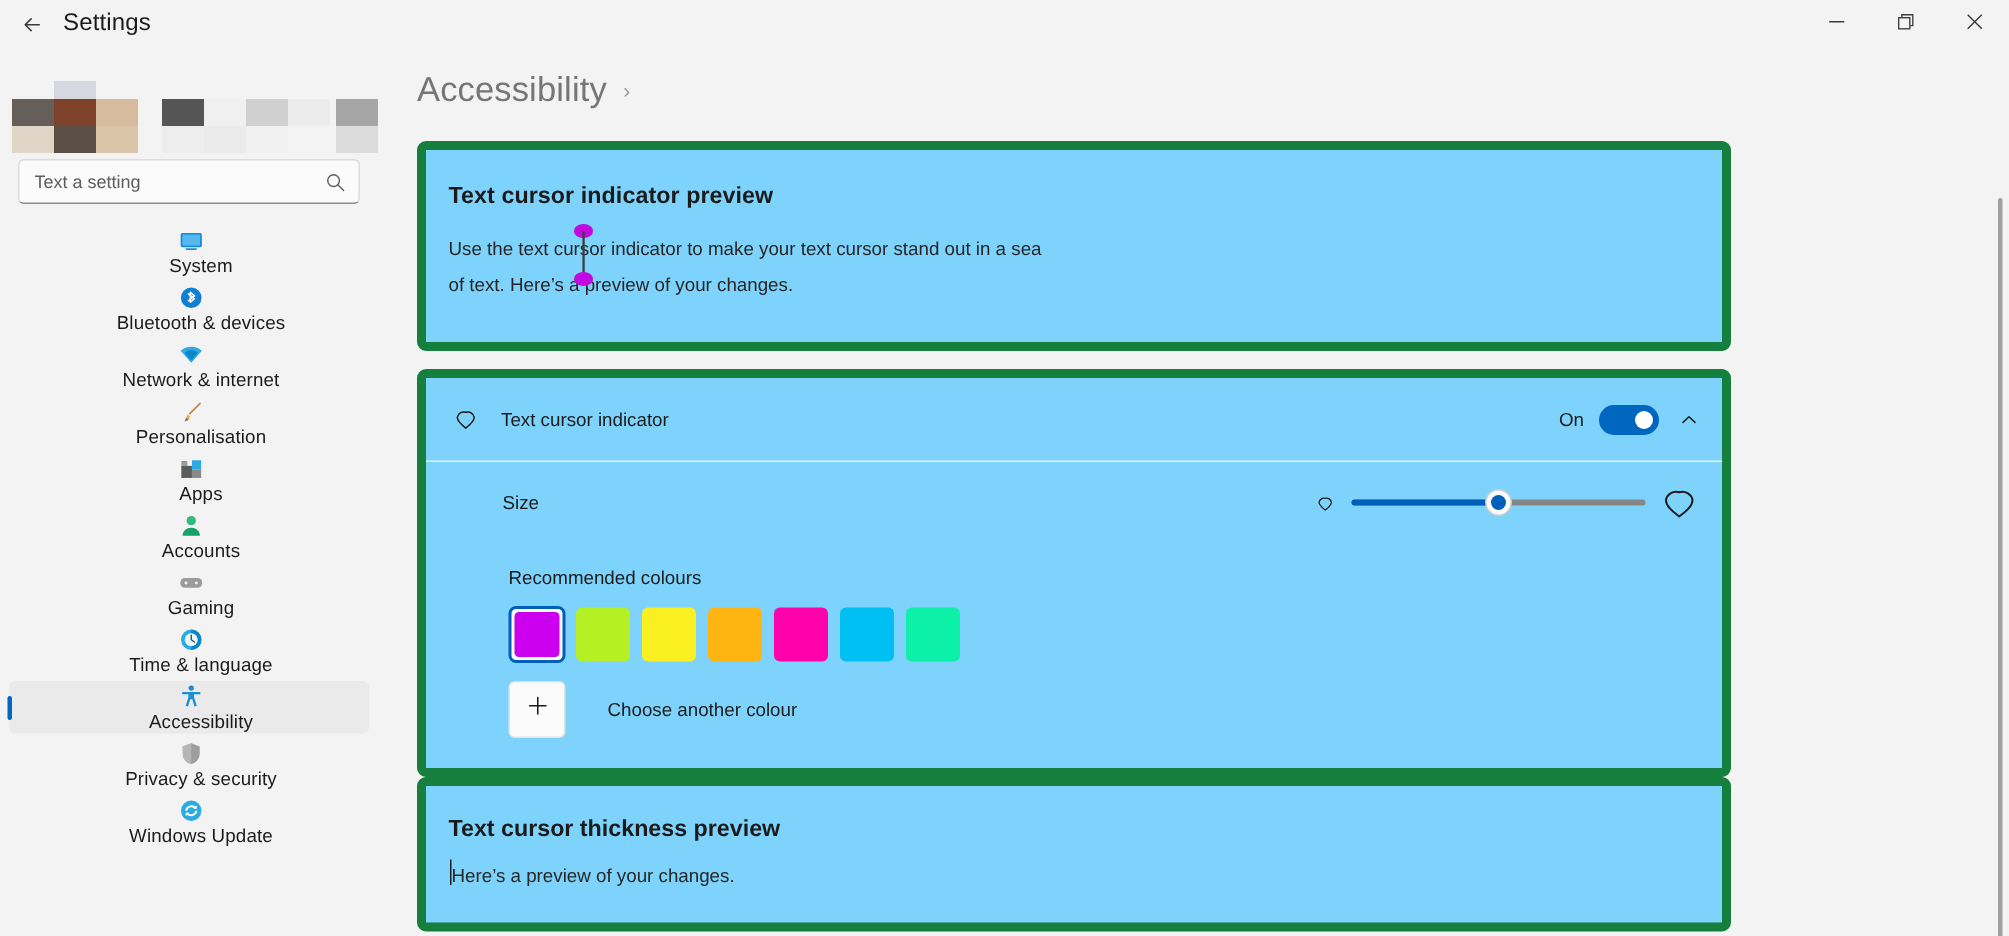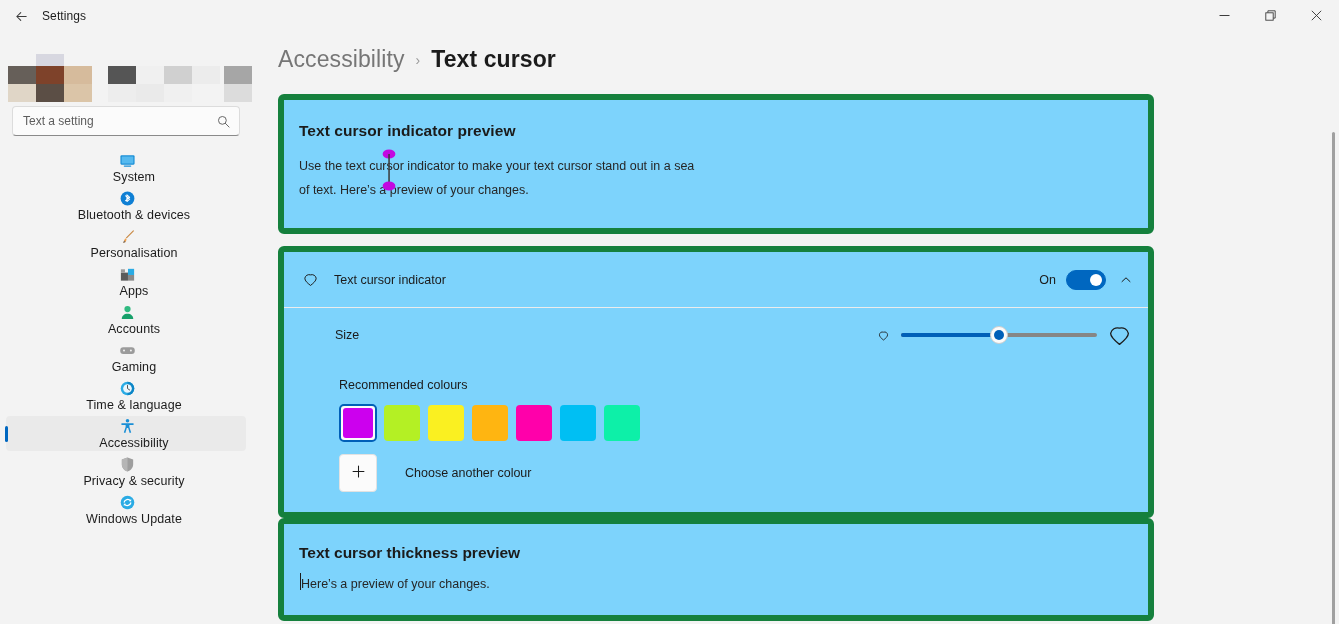--- a/index.html
+++ b/index.html
@@ -18,21 +18,21 @@
     background: #f3f3f3;
     display: flex; align-items: center;
   }
   .back-btn {
     width: 34px; height: 30px; margin-left: 4px;
     display: flex; align-items: center; justify-content: center;
     border-radius: 4px; color: #3a3a3a;
   }
   .back-btn svg { display: block; }
   .app-title {
-    font-size: 12px; color: #1b1b1b; margin-left: 4px; letter-spacing: .1px;
+    font-size: 16px; color: #1b1b1b; margin-left: 4px; letter-spacing: .1px;
   }
   .wincontrols {
     position: absolute; top: 0; right: 0; height: 32px; display: flex;
   }
   .wc {
     width: 46px; height: 32px; display: flex; align-items: center; justify-content: center;
     color: #3c3c3c;
   }
 
   
@@ -296,20 +296,29 @@
     <div class="navitem">
       <span class="navicon">
         <svg width="17" height="17" viewBox="0 0 18 18">
             <circle cx="9" cy="9" r="7.3" fill="#0f7fd4"></circle>
             <path d="M7 6.2l4.3 3.4-2.9 2.6V5.1l2.9 2.6L7 11.2" fill="none" stroke="#fff" stroke-width="1.1" stroke-linejoin="round" stroke-linecap="round"></path>
           </svg>
       </span>
       <span class="navlabel">Bluetooth &amp; devices</span>
     </div>
 
+    <div class="navitem">
+      <span class="navicon">
+        <svg width="17" height="17" viewBox="0 0 18 18">
+            <path d="M1.5 6.2C3.6 4.3 6.2 3.3 9 3.3s5.4 1 7.5 2.9L9 14.6 1.5 6.2z" fill="#2aabe4"></path>
+            <path d="M4.3 7.6C5.7 6.5 7.3 5.9 9 5.9s3.3.6 4.7 1.7L9 13.1 4.3 7.6z" fill="#0d86c6"></path>
+          </svg>
+      </span>
+      <span class="navlabel">Network &amp; internet</span>
+    </div>
 
     <div class="navitem">
       <span class="navicon">
         <svg width="17" height="17" viewBox="0 0 18 18">
             <path d="M14.8 2.6L7.2 10.2l.9.9 7.6-7.6a.65.65 0 00-.9-.9z" fill="#c98a46"></path>
             <path d="M6.6 10.8l1.5 1.5-1.1 2.6-2.6 1 1-2.6 1.2-2.5z" fill="#f2a04a"></path>
             <path d="M4.4 15.9l1-2.6 1.6 1.6-2.6 1z" fill="#6e6e6e"></path>
           </svg>
       </span>
       <span class="navlabel">Personalisation</span>
@@ -393,21 +402,20 @@
     </div>
 
   </div>
 </div>
 
 <div class="content">
 
   <div class="breadcrumb">
     <span class="bc-root">Accessibility</span>
     <span class="bc-sep">›</span>
-    <span class="bc-leaf">Text cursor</span>
   </div>
 
   <div class="card preview-card">
     <div class="preview-title">Text cursor indicator preview</div>
     <div class="preview-body">
       <span>Use the text cursor indicator to make your text cursor stand out in a sea</span>
       <span>of text. Here’s a preview of your changes.</span>
       <svg class="cursor-ind" viewBox="0 0 16 44">
         <ellipse cx="8" cy="6" rx="6.4" ry="4.6" fill="#C209E0"></ellipse>
         <rect x="7.3" y="6" width="1.5" height="32" fill="#3a3a3a"></rect>

